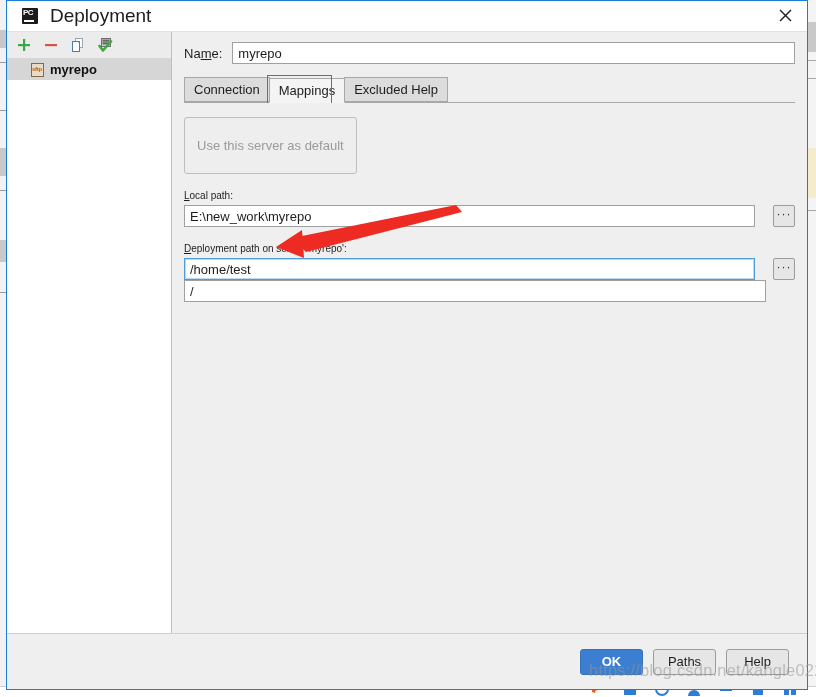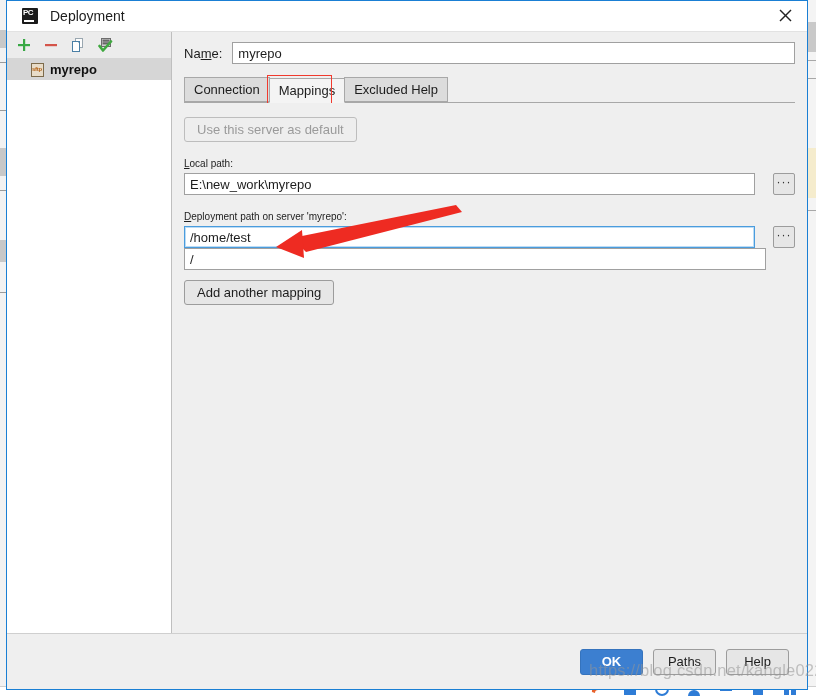--- a/index.html
+++ b/index.html
@@ -69,21 +69,21 @@
   #pc-logo::before {
     content: "PC"; position: absolute; left: 1px; top: 0px;
     font-size: 8px; font-weight: bold; color: #ffffff;
     font-family: "Liberation Sans", sans-serif; letter-spacing: -0.5px;
   }
   #pc-logo::after {
     content: ""; position: absolute; left: 2px; bottom: 2px;
     width: 10px; height: 2px; background: #ffffff;
   }
   #title-text {
-    margin-left: 12px; font-size: 14px; color: #1d1d1d;
+    margin-left: 12px; font-size: 19px; color: #1d1d1d;
   }
   #close-btn {
     position: absolute; right: 0; top: 0;
     width: 44px; height: 29px;
     display: flex; align-items: center; justify-content: center;
     cursor: pointer;
   }
   #close-btn svg { display:block; }
 
   
@@ -173,21 +173,21 @@
   
   #tab-content {
     background: #efefef;
     flex: 1;
     padding-top: 14px;
     position: relative;
   }
   .btn {
     font-family: "Liberation Sans", sans-serif; font-size: 13px;
     background: #e6e6e6; border: 1px solid #9c9c9c;
-    border-radius: 3px; padding: 4px 12px; color: #1d1d1d;
+    border-radius: 3px; padding: 20px 12px; color: #1d1d1d;
     cursor: pointer;
   }
   .btn.disabled { color: #9a9a9a; background: #eeeeee; border-color: #bdbdbd; cursor: default; }
 
   .lbl-block { font-size: 10px; color: #1d1d1d; margin: 16px 0 4px 0; }
   .input-row { display: flex; align-items: center; gap: 18px; }
   .browse-btn {
     width: 22px; height: 22px; box-sizing: border-box;
     border: 1px solid #9c9c9c; background: #e6e6e6; border-radius: 2px;
     display: flex; align-items: center; justify-content: center;
@@ -361,23 +361,20 @@
         <div class="input-row">
           <input class="txt-input focused" type="text" value="/home/test" style="">
           <div class="browse-btn">···</div>
         </div>
 
         <div class="input-row" style="padding-right:29px;">
           <input class="txt-input" type="text" value="/" style="">
         </div>
 
 
-        <div id="add-mapping-wrap">
-          <button class="btn">Add another mapping</button>
-        </div>
       </div>
     </div>
   </div>
 
   <div id="btn-bar">
     <button class="dlg-btn primary">OK</button>
     <button class="dlg-btn">Paths</button>
     <button class="dlg-btn">Help</button>
   </div>
 </div>

